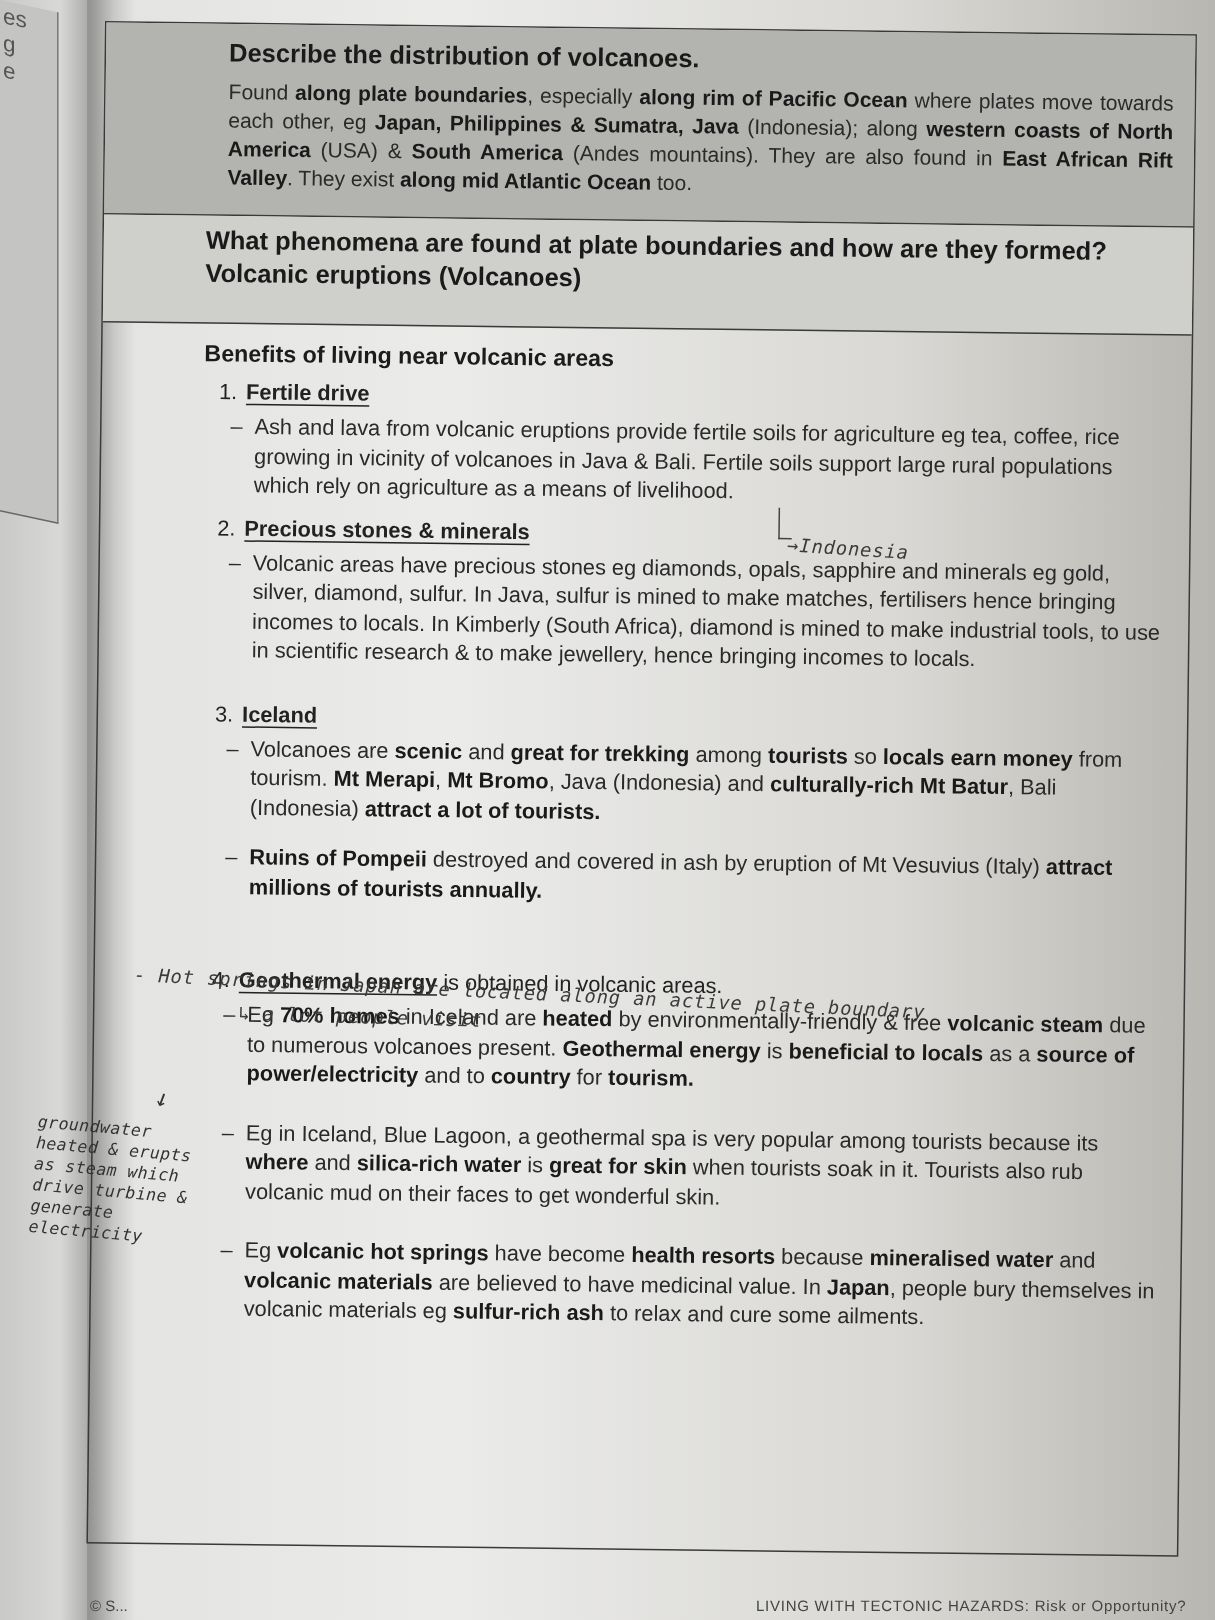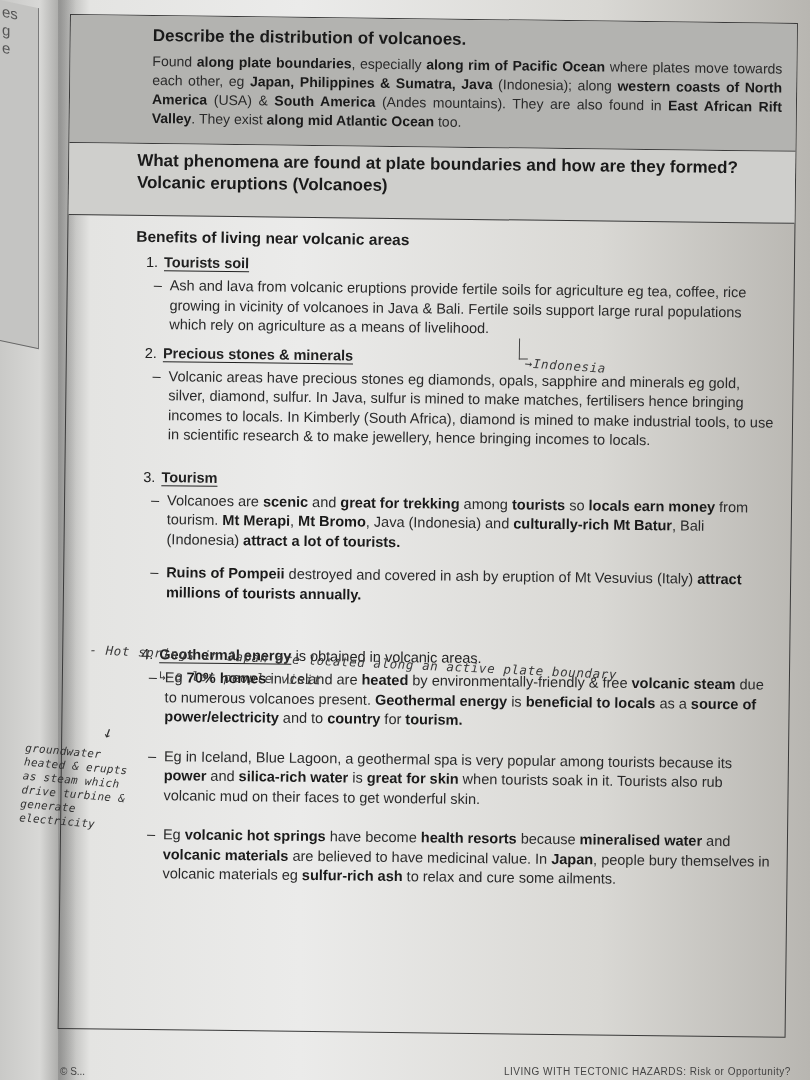--- a/index.html
+++ b/index.html
@@ -80,51 +80,51 @@
 
     <div class="sec-q">
       <h2>What phenomena are found at plate boundaries and how are they formed?  Volcanic eruptions (Volcanoes)</h2>
     </div>
 
     <div class="sec-body">
       <div class="benefits-title">Benefits of living near volcanic areas</div>
 
       <div class="item">
         <div class="item-head">
-          <span class="num">1.</span><span class="u">Tourists soil</span>
+          <span class="num">1.</span><span class="u">Fertile drive</span>
         </div>
         <div class="bullet"><span>Ash and lava from volcanic eruptions provide fertile soils for agriculture eg tea, coffee, rice growing in vicinity of volcanoes in Java &amp; Bali. Fertile soils support large rural populations which rely on agriculture as a means of livelihood.</span></div>
       </div>
       <div class="gap" style="height:4px"></div>
 
       <div class="item">
         <div class="item-head">
           <span class="num">2.</span><span class="u">Precious stones &amp; minerals</span>
         </div>
         <div class="bullet"><span>Volcanic areas have precious stones eg diamonds, opals, sapphire and minerals eg gold, silver, diamond, sulfur.  In Java, sulfur is mined to make matches, fertilisers hence bringing incomes to locals. In Kimberly (South Africa), diamond is mined to make industrial tools, to use in scientific research &amp; to make jewellery, hence bringing incomes to locals.</span></div>
       </div>
       <div class="gap" style="height:18px"></div>
 
       <div class="item">
         <div class="item-head">
-          <span class="num">3.</span><span class="u">Tourism</span>
+          <span class="num">3.</span><span class="u">Iceland</span>
         </div>
         <div class="bullet"><span>Volcanoes are </span><span class="b">scenic</span><span> and </span><span class="b">great for trekking</span><span> among </span><span class="b">tourists</span><span> so </span><span class="b">locals earn money</span><span> from tourism. </span><span class="b">Mt Merapi</span><span>, </span><span class="b">Mt Bromo</span><span>, Java (Indonesia) and </span><span class="b">culturally-rich Mt Batur</span><span>, Bali (Indonesia) </span><span class="b">attract a lot of tourists.</span></div>
         <div class="gap" style="height:8px"></div>
         <div class="bullet"><span class="b">Ruins of Pompeii</span><span> destroyed and covered in ash by eruption of Mt Vesuvius (Italy) </span><span class="b">attract millions of tourists annually.</span></div>
       </div>
       <div class="gap" style="height:38px"></div>
 
       <div class="item">
         <div class="item-head">
           <span class="num">4.</span><span class="u">Geothermal energy</span><span class="rest"> is obtained in volcanic areas.</span>
         </div>
         <div class="bullet"><span>Eg </span><span class="b">70% homes</span><span> in Iceland are </span><span class="b">heated</span><span> by environmentally-friendly &amp; free </span><span class="b">volcanic steam</span><span> due to numerous volcanoes present. </span><span class="b">Geothermal energy</span><span> is </span><span class="b">beneficial to locals</span><span> as a </span><span class="b">source of power/electricity</span><span> and to </span><span class="b">country</span><span> for </span><span class="b">tourism.</span></div>
         <div class="gap" style="height:14px"></div>
-        <div class="bullet"><span>Eg in Iceland, Blue Lagoon, a geothermal spa is very popular among tourists because its </span><span class="b">power</span><span> and </span><span class="b">silica-rich water</span><span> is </span><span class="b">great for skin</span><span> when tourists soak in it. Tourists also rub volcanic mud on their faces to get wonderful skin.</span></div>
+        <div class="bullet"><span>Eg in Iceland, Blue Lagoon, a geothermal spa is very popular among tourists because its </span><span class="b">where</span><span> and </span><span class="b">silica-rich water</span><span> is </span><span class="b">great for skin</span><span> when tourists soak in it. Tourists also rub volcanic mud on their faces to get wonderful skin.</span></div>
         <div class="gap" style="height:14px"></div>
         <div class="bullet"><span>Eg </span><span class="b">volcanic hot springs</span><span> have become </span><span class="b">health resorts</span><span> because </span><span class="b">mineralised water</span><span> and </span><span class="b">volcanic materials</span><span> are believed to have medicinal value. In </span><span class="b">Japan</span><span>, people bury themselves in volcanic materials eg </span><span class="b">sulfur-rich ash</span><span> to relax and cure some ailments.</span></div>
       </div>
 
       <div class="hand-bracket"></div>
       <div class="hand hand-indo">
         <span>→</span><span>Indonesia</span>
       </div>
       <div class="hand hand-japan">- Hot springs in Japan are located along an active plate boundary</div>
       <div class="hand hand-japan2">↳ a lot people visit</div>

